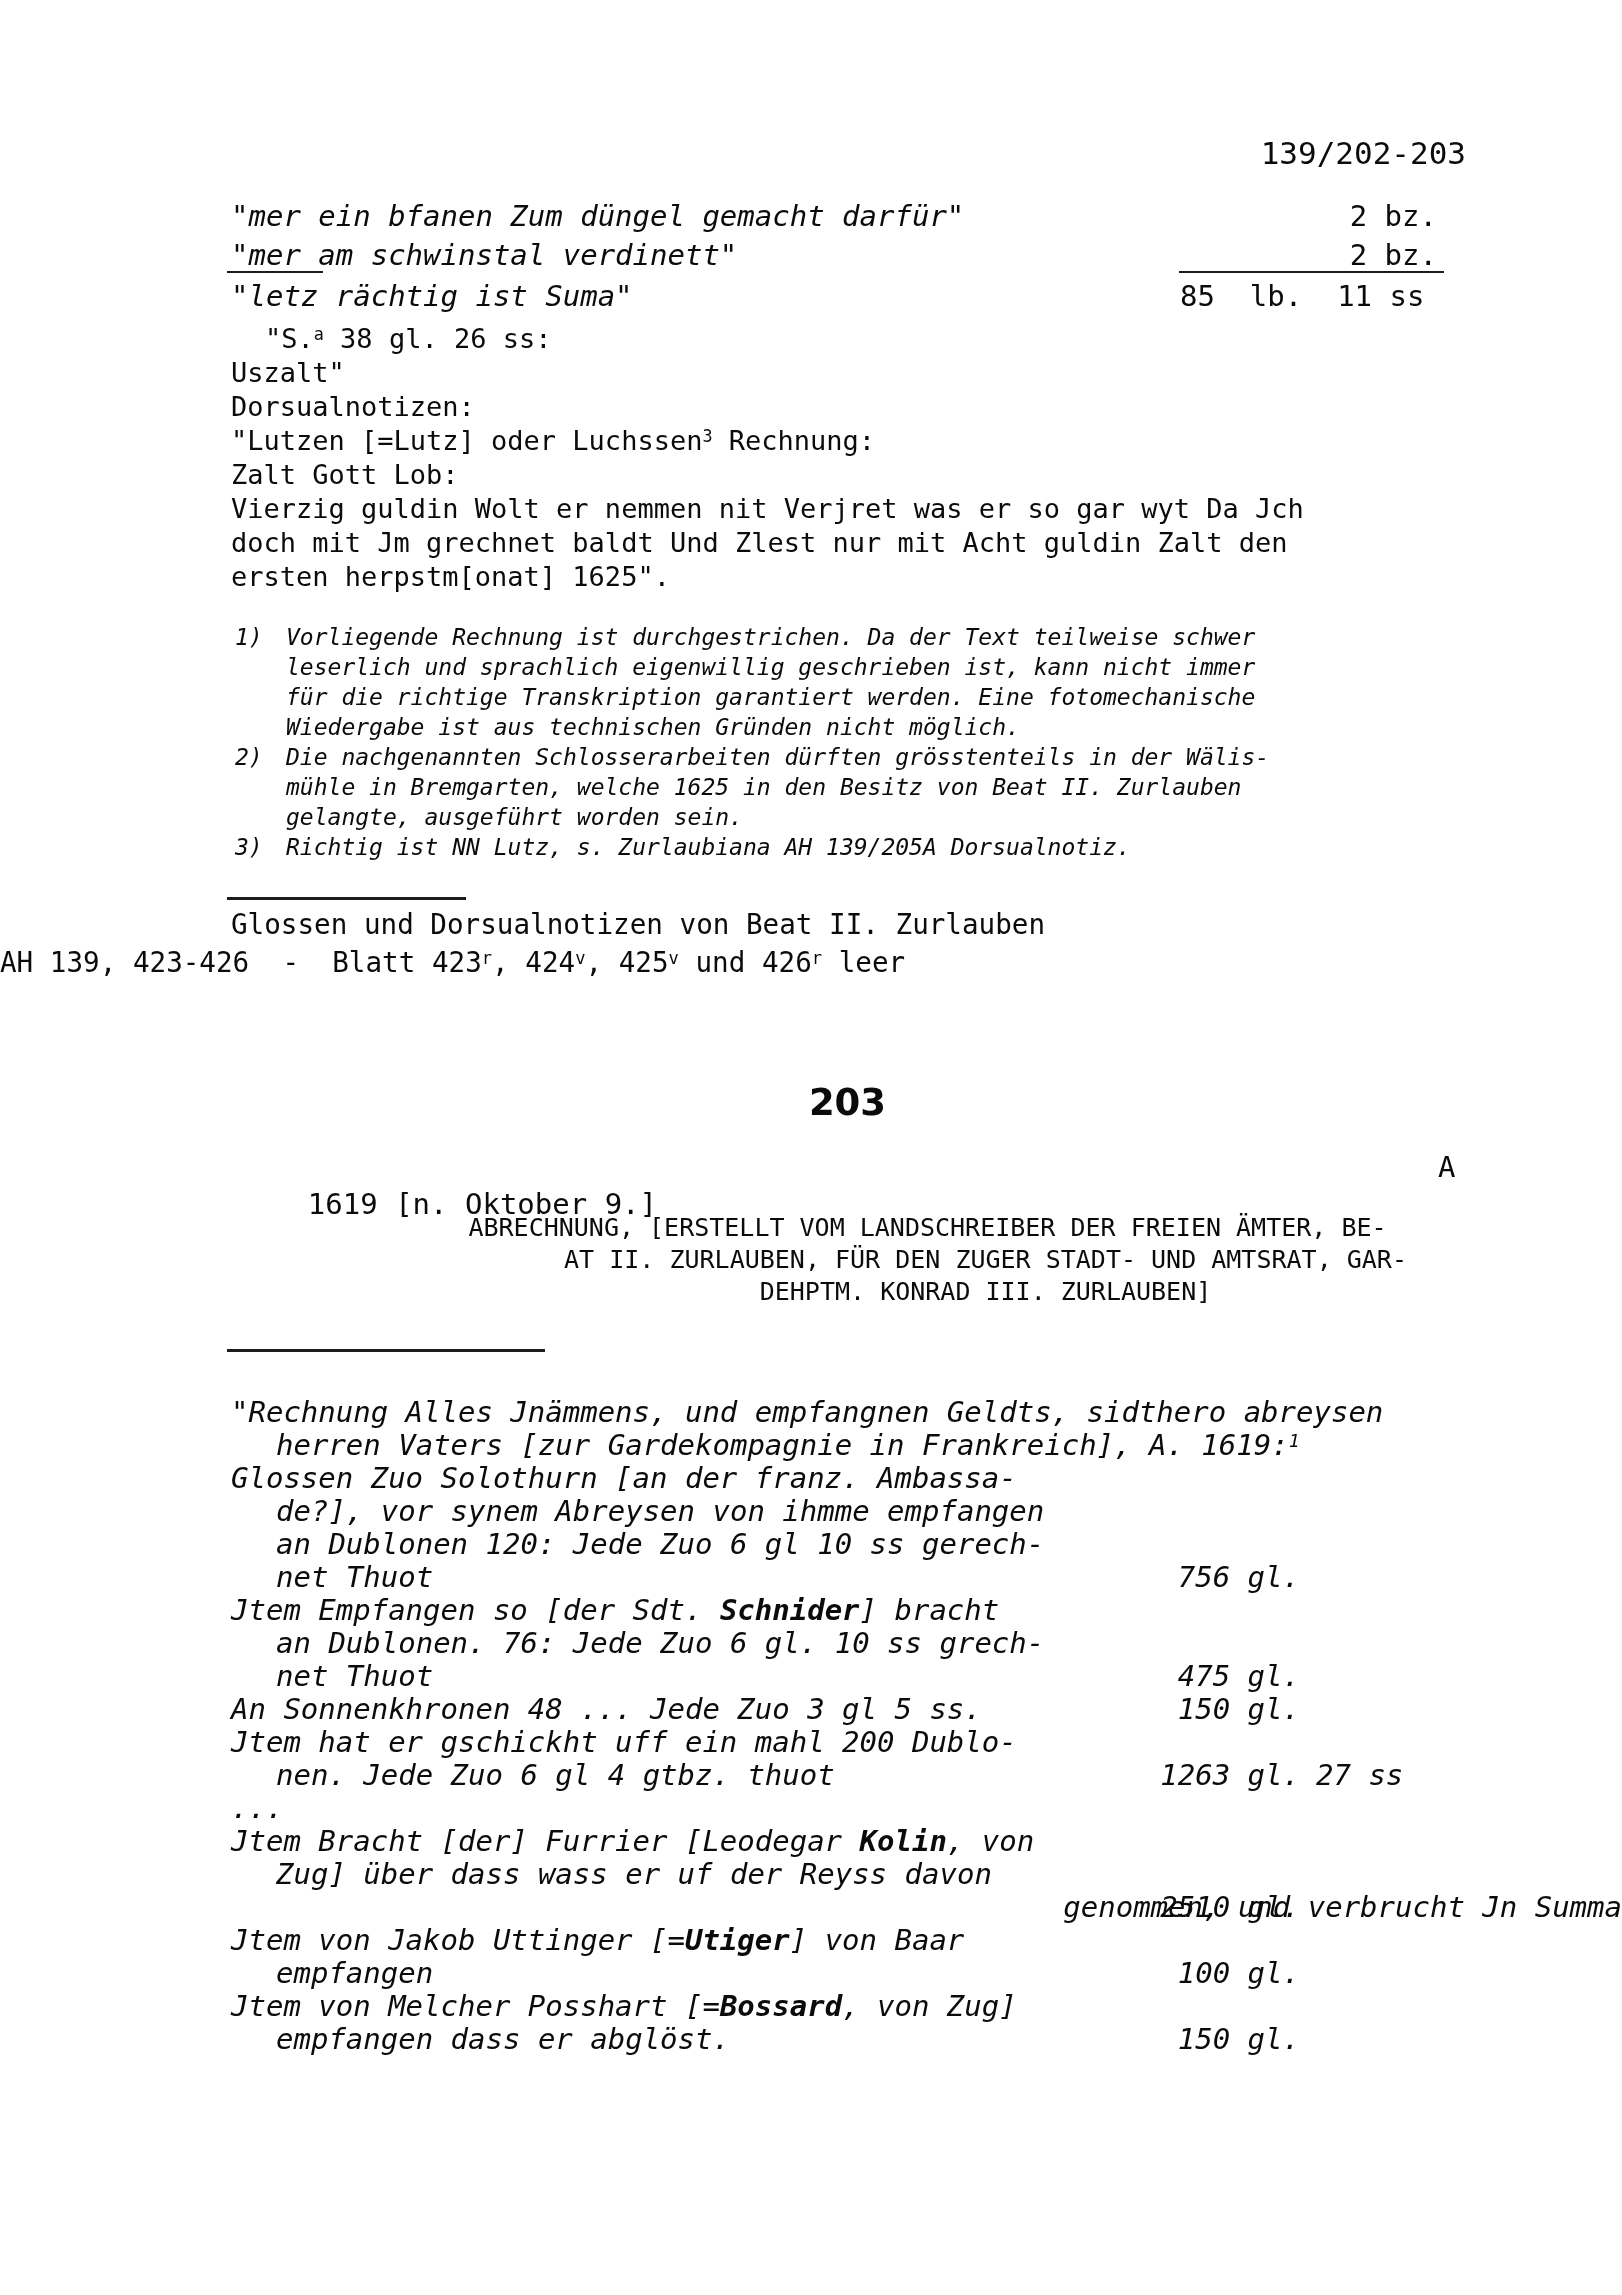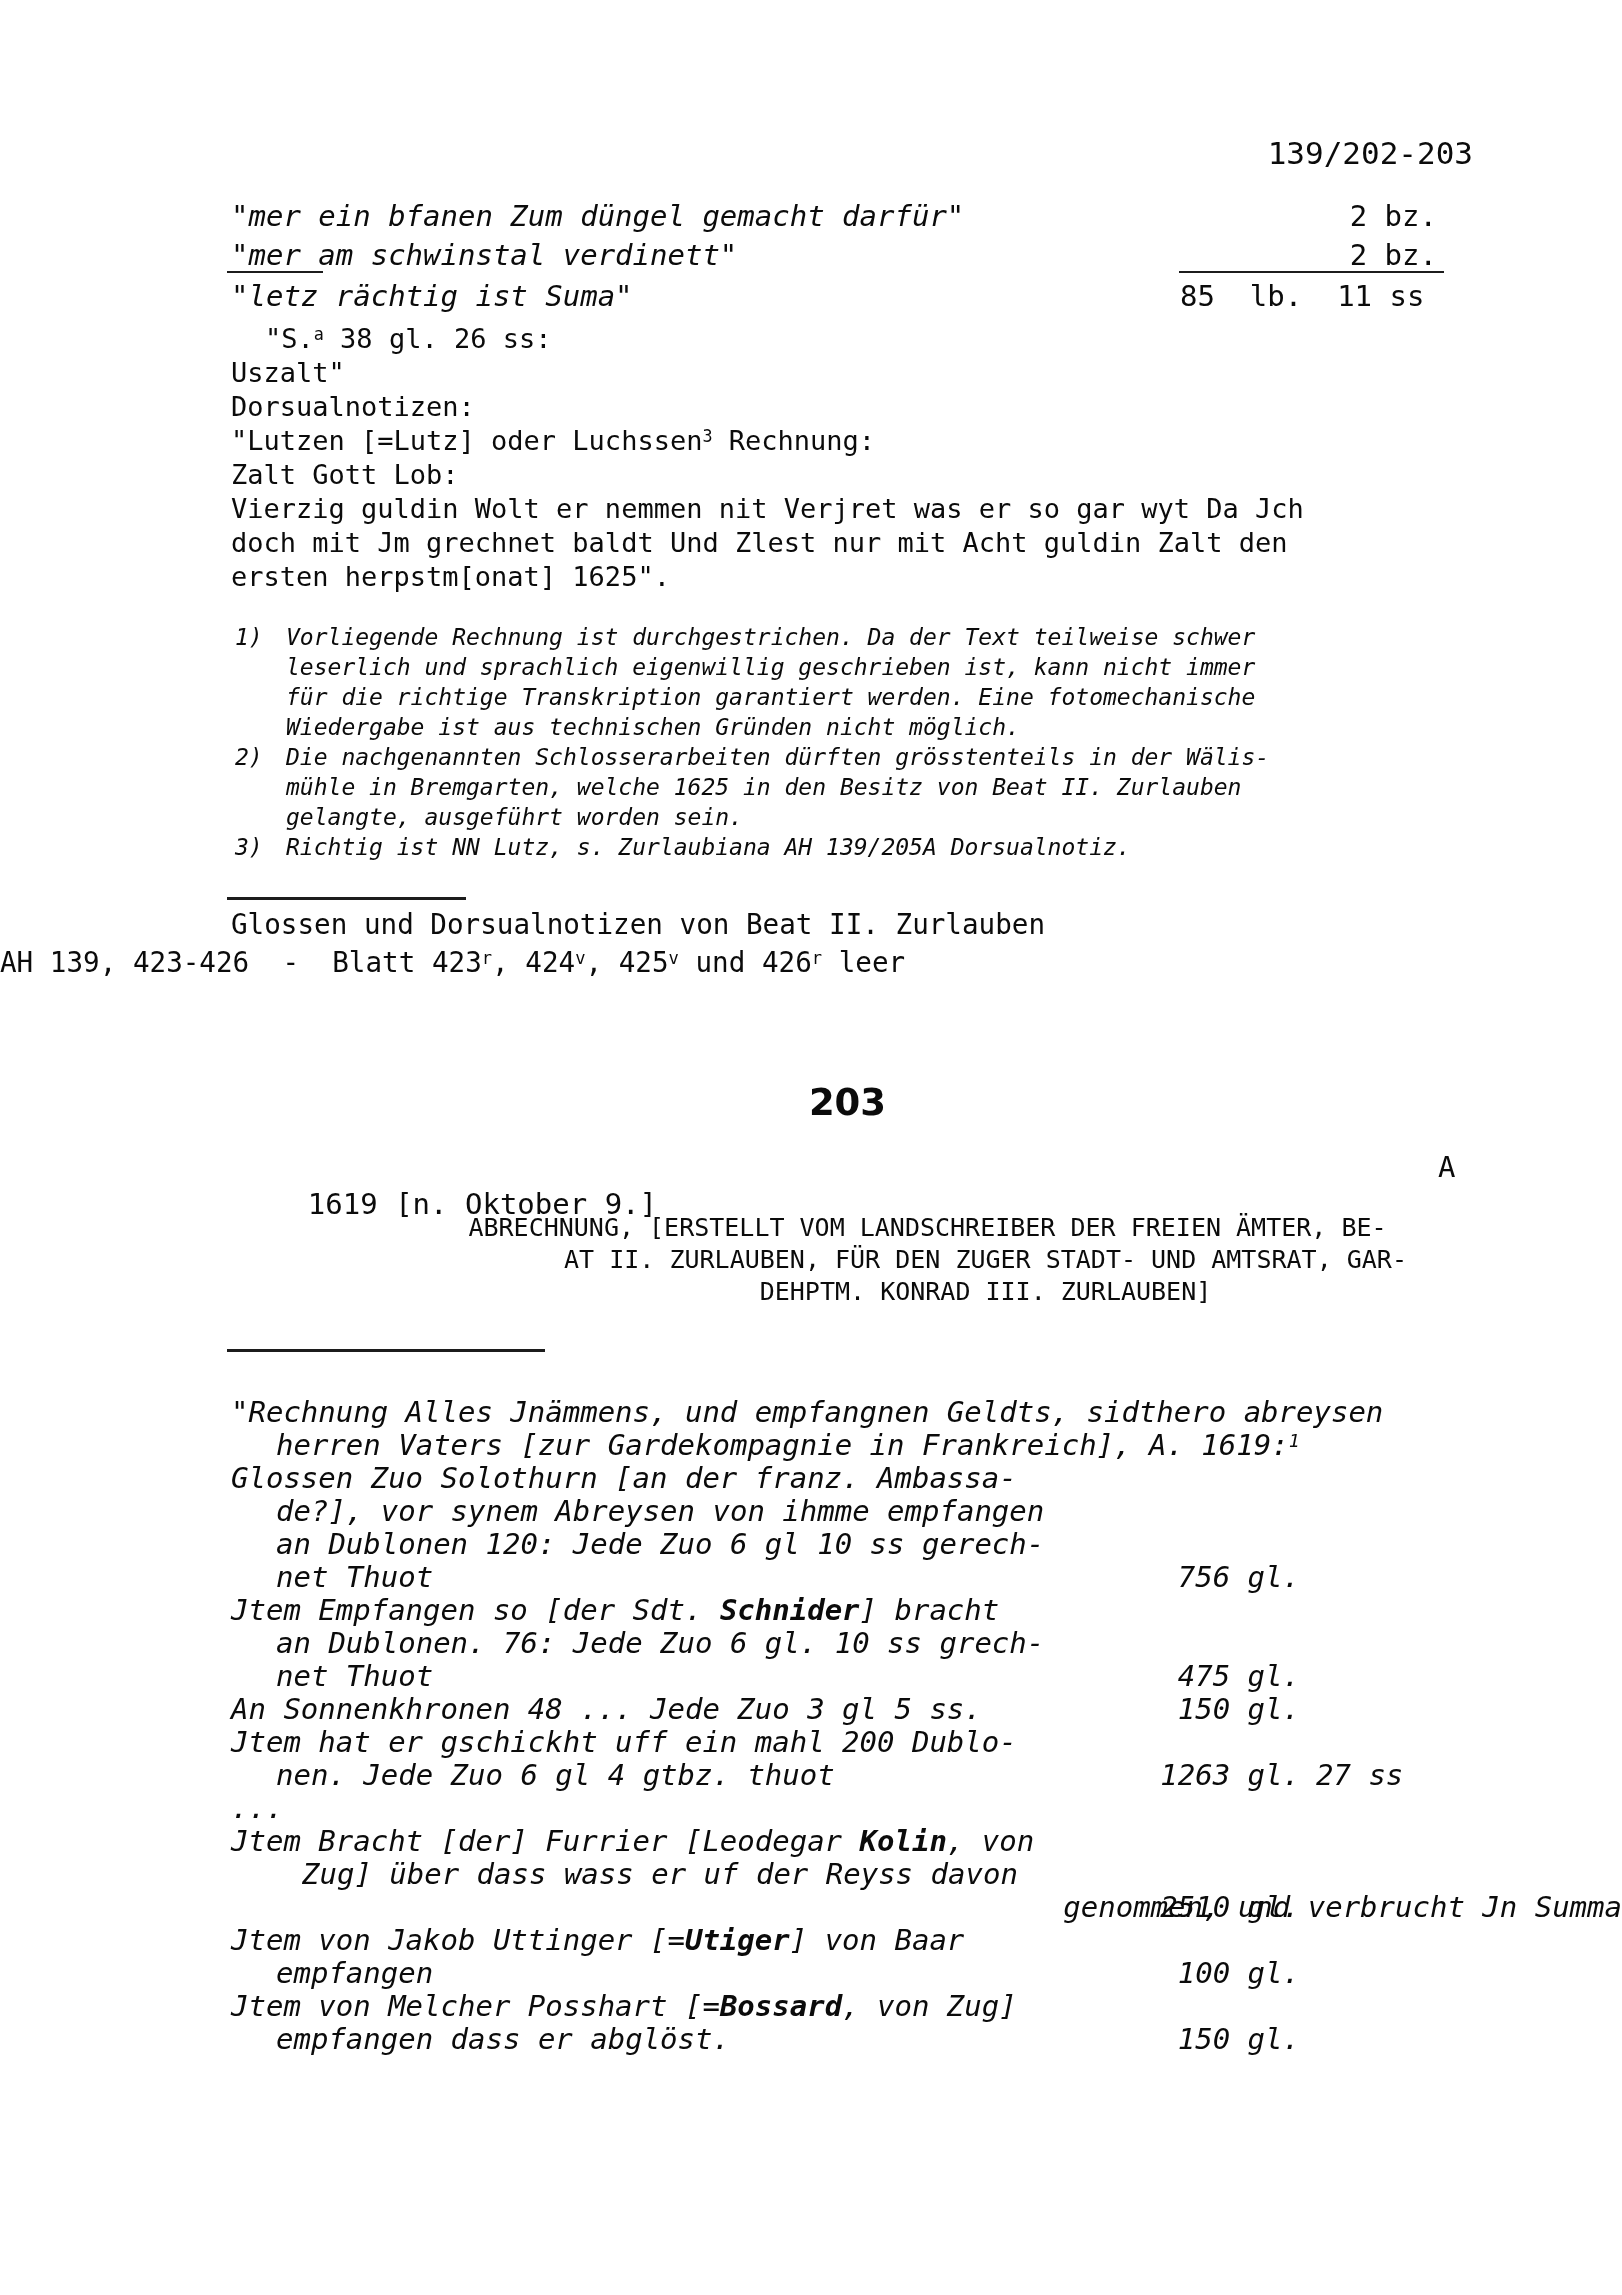--- a/index.html
+++ b/index.html
@@ -7,21 +7,21 @@
     --sans:"DejaVu Sans","Liberation Sans",sans-serif;
   }
   html,body{margin:0;padding:0;background:#888;}
   .page{
     position:relative;width:1622px;height:2295px;background:#ffffff;
     color:#0b0b0b;font-family:var(--mono);overflow:hidden;
   }
   .line{position:relative;white-space:pre;}
   
   .page-ref{position:absolute;top:135px;left:0;width:1466px;text-align:right;
-    font-size:31px;line-height:36px;white-space:pre;margin-left:7px;}
+    font-size:31px;line-height:36px;white-space:pre;}
   
   #top-rows{position:absolute;top:197px;left:0;right:0;
     font-style:italic;font-size:29px;line-height:39px;}
   #top-rows .amt{position:absolute;right:185px;font-style:normal;}
   
   .rule{position:absolute;background:#1c1c1c;}
   
   #sum-row{position:absolute;top:277px;left:0;right:0;
     font-style:italic;font-size:29px;line-height:39px;}
   #sum-row .amt-sum{position:absolute;left:1180px;font-style:normal;}
@@ -125,21 +125,21 @@
       <div class="line" style="padding-left: 276px;"><span>an Dublonen 120: Jede Zuo 6 gl 10 ss gerech-</span></div>
       <div class="line" style="padding-left: 276px;"><span>net Thuot</span><span class="amt-gl">756 gl.</span></div>
       <div class="line" style="padding-left: 231px;"><span>Jtem Empfangen so [der Sdt. <b>Schnider</b>] bracht</span></div>
       <div class="line" style="padding-left: 276px;"><span>an Dublonen. 76: Jede Zuo 6 gl. 10 ss grech-</span></div>
       <div class="line" style="padding-left: 276px;"><span>net Thuot</span><span class="amt-gl">475 gl.</span></div>
       <div class="line" style="padding-left: 231px;"><span>An Sonnenkhronen 48 ... Jede Zuo 3 gl 5 ss.</span><span class="amt-gl">150 gl.</span></div>
       <div class="line" style="padding-left: 231px;"><span>Jtem hat er gschickht uff ein mahl 200 Dublo-</span></div>
       <div class="line" style="padding-left: 276px;"><span>nen. Jede Zuo 6 gl 4 gtbz. thuot</span><span class="amt-gl">1263 gl.</span><span class="amt-ss">27 ss</span></div>
       <div class="line" style="padding-left: 231px;"><span>...</span></div>
       <div class="line" style="padding-left: 231px;"><span>Jtem Bracht [der] Furrier [Leodegar <b>Kolin</b>, von</span></div>
-      <div class="line" style="padding-left: 276px; margin-left: 26px;"><span>Zug] über dass wass er uf der Reyss davon</span></div>
+      <div class="line" style="padding-left: 276px;"><span>Zug] über dass wass er uf der Reyss davon</span></div>
       <div class="line" style="padding-left: 276px; text-align: right;"><span>genommen, und verbrucht Jn Summa</span><span class="amt-gl">2510 gl.</span></div>
       <div class="line" style="padding-left: 231px;"><span>Jtem von Jakob Uttinger [=<b>Utiger</b>] von Baar</span></div>
       <div class="line" style="padding-left: 276px;"><span>empfangen</span><span class="amt-gl">100 gl.</span></div>
       <div class="line" style="padding-left: 231px;"><span>Jtem von Melcher Posshart [=<b>Bossard</b>, von Zug]</span></div>
       <div class="line" style="padding-left: 276px;"><span>empfangen dass er abglöst.</span><span class="amt-gl">150 gl.</span></div>
     </div>
 
 </div>
 
 

